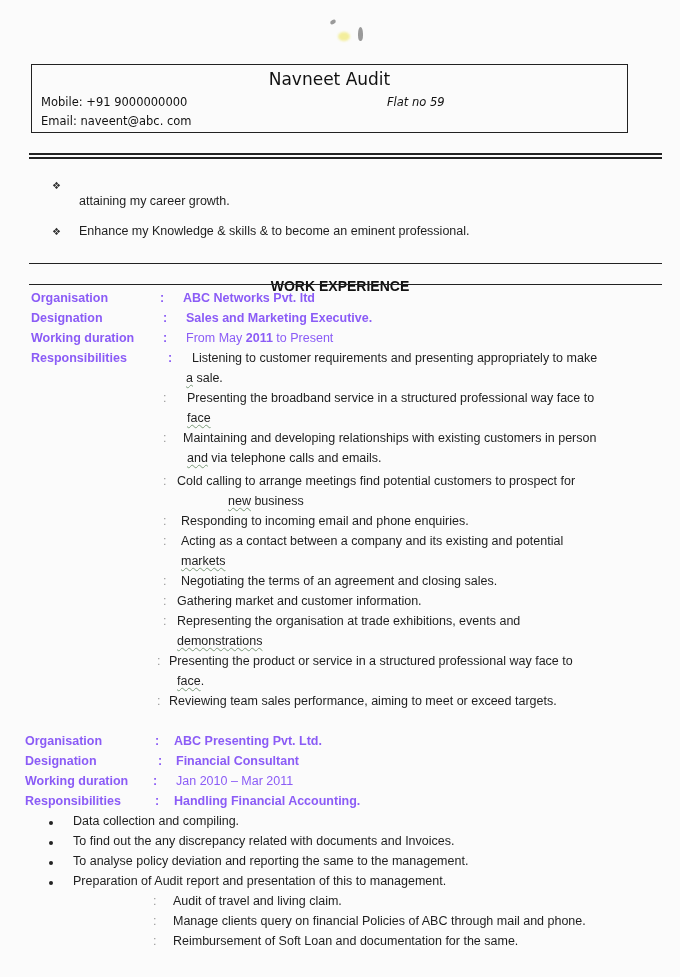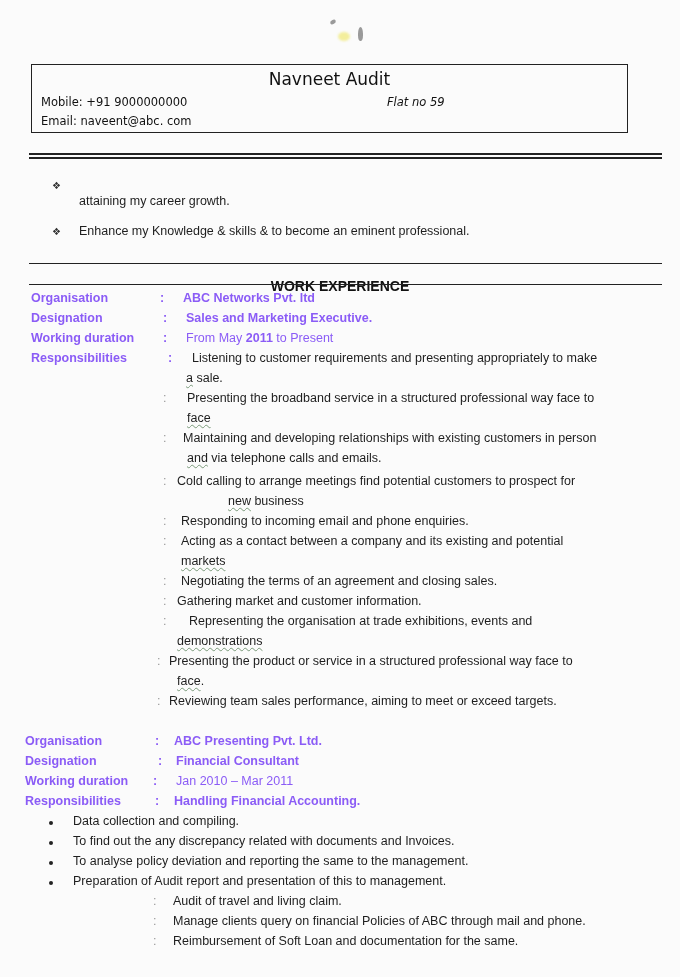--- a/index.html
+++ b/index.html
@@ -100,21 +100,21 @@
     <div class="resp-colon" style="left: 163px; top: 514px;">:</div>
     <div class="resp" style="left: 181px; top: 514px;">Responding to incoming email and phone enquiries.</div>
     <div class="resp-colon" style="left: 163px; top: 534px;">:</div>
     <div class="resp" style="left: 181px; top: 534px;">Acting as a contact between a company and its existing and potential</div>
     <div class="resp" style="left: 181px; top: 554px;"><span class="squig">markets</span></div>
     <div class="resp-colon" style="left: 163px; top: 574px;">:</div>
     <div class="resp" style="left: 181px; top: 574px;">Negotiating the terms of an agreement and closing sales.</div>
     <div class="resp-colon" style="left: 163px; top: 594px;">:</div>
     <div class="resp" style="left: 177px; top: 594px;">Gathering market and customer information.</div>
     <div class="resp-colon" style="left: 163px; top: 614px;">:</div>
-    <div class="resp" style="left: 177px; top: 614px; margin-left: 12px;">Representing the organisation at trade exhibitions, events and</div>
+    <div class="resp" style="left: 177px; top: 614px;">Representing the organisation at trade exhibitions, events and</div>
     <div class="resp" style="left: 177px; top: 634px;"><span class="squig">demonstrations</span></div>
     <div class="resp-colon" style="left: 157px; top: 654px;">:</div>
     <div class="resp" style="left: 169px; top: 654px;">Presenting the product or service in a structured professional way face to</div>
     <div class="resp" style="left: 177px; top: 674px;"><span class="squig">face</span>.</div>
     <div class="resp-colon" style="left: 157px; top: 694px;">:</div>
     <div class="resp" style="left: 169px; top: 694px;">Reviewing team sales performance, aiming to meet or exceed targets.</div>
   </div>
 
 <div class="kv" style="left:25px;top:734px"><span class="label">Organisation</span></div>
 <div class="kv bold" style="left:155px;top:734px">:</div>

